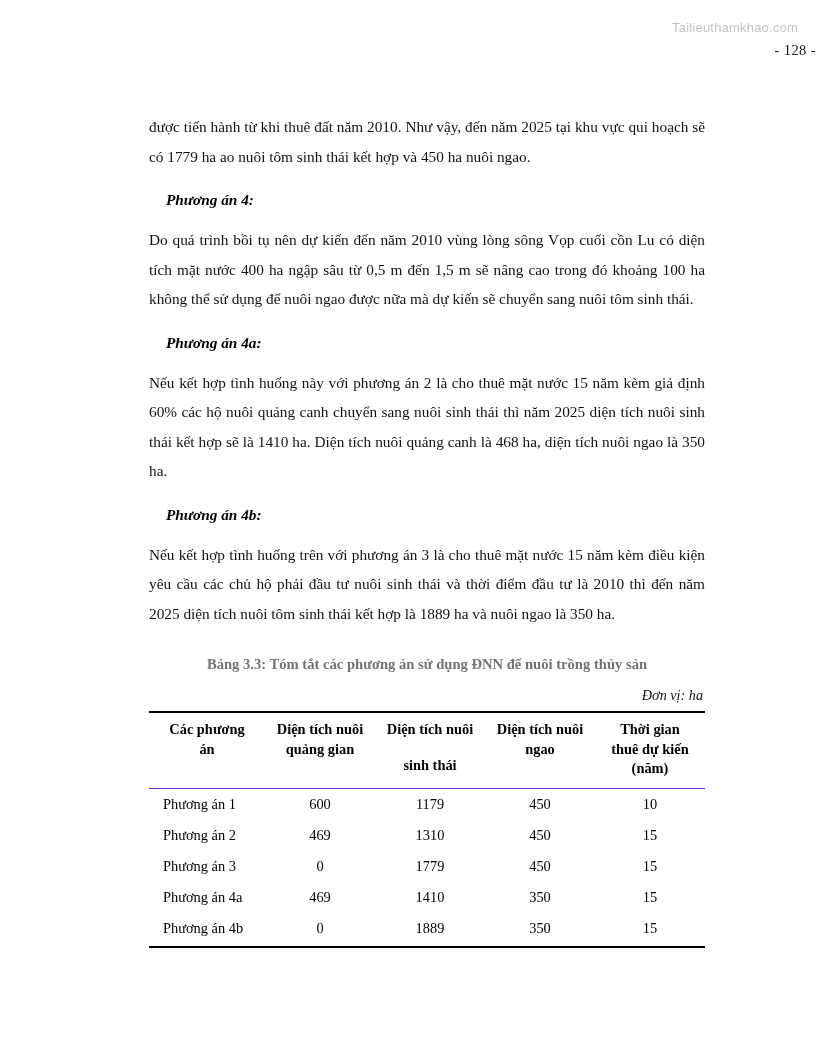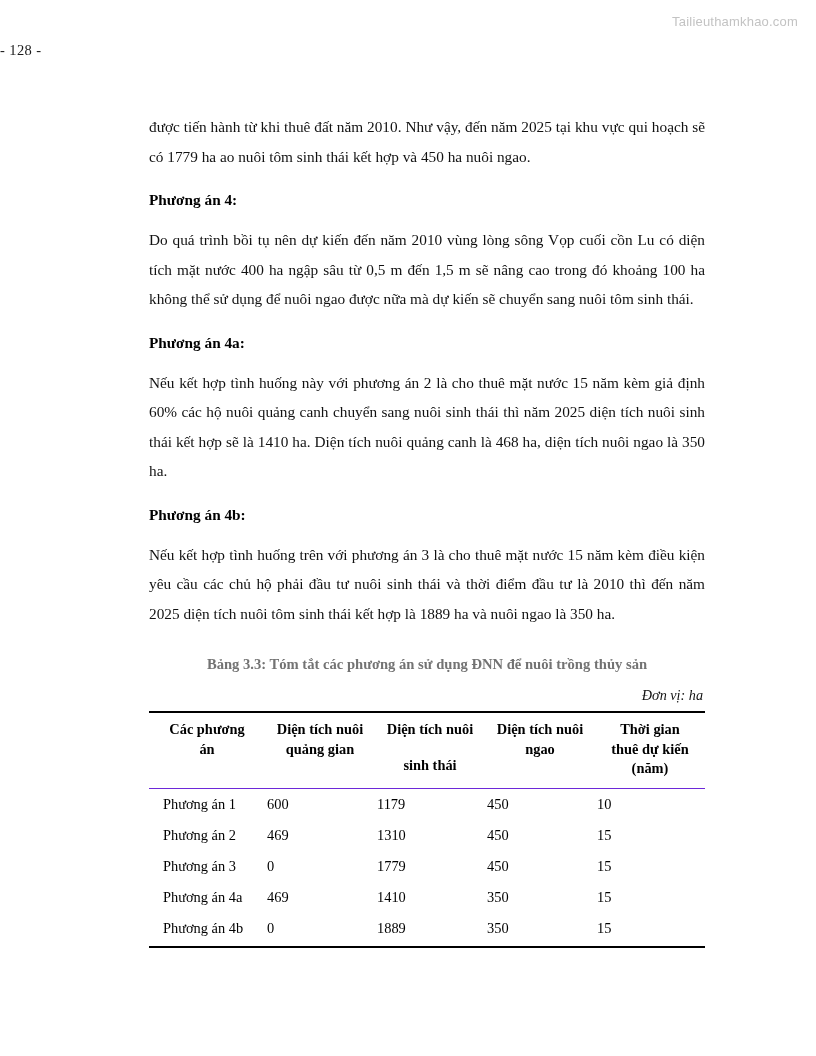--- a/index.html
+++ b/index.html
@@ -21,37 +21,37 @@
   .page {
     position: absolute;
     inset: 0;
     width: 816px;
     height: 1056px;
   }
 
   
   .watermark {
     position: absolute;
-    top: 14px;
+    top: 20px;
     right: 18px;
     font-family: "Liberation Sans", "DejaVu Sans", sans-serif;
     font-size: 13px;
     letter-spacing: 0.2px;
     color: #c3c3c3;
     white-space: nowrap;
     user-select: none;
   }
 
   
   .page-number {
     position: absolute;
     top: 42px;
     left: 0;
     width: 816px;
-    text-align: left;
+    text-align: right;
     font-size: 14.5px;
     color: #1a1a1a;
     letter-spacing: 0.4px;
   }
 
   
   .content {
     position: absolute;
     top: 112px;
     left: 149px;
@@ -64,24 +64,25 @@
     line-height: 29.5px;
     text-align: justify;
     text-justify: inter-word;
     hyphens: none;
     color: #111;
   }
 
   .para-block { margin-bottom: 16px; }
 
   h3.section-heading {
-    margin: 0 0 13px 0;
+    margin: 0 0 13px 17px;
     font-size: 15.3px;
     line-height: 24px;
     font-weight: bold;
+    font-style: italic;
     color: #000;
   }
 
   .heading-block { margin-top: 17px; }
 
   
   .table-wrap {
     margin-top: 26px;
   }
 
@@ -114,20 +115,21 @@
     font-weight: bold;
     text-align: center;
     vertical-align: top;
     padding: 7px 2px 9px 2px;
     line-height: 19.5px;
     border-top: 2.6px solid #000;
     border-bottom: 1px solid #6d28d9;
   }
 
   table.summary-table tbody td {
+    text-align: center;
     padding: 6.5px 2px 6.5px 2px;
     line-height: 18px;
     border: none;
   }
 
   table.summary-table tbody tr:last-child td {
     border-bottom: 2.6px solid #000;
     padding-bottom: 9px;
   }
 

